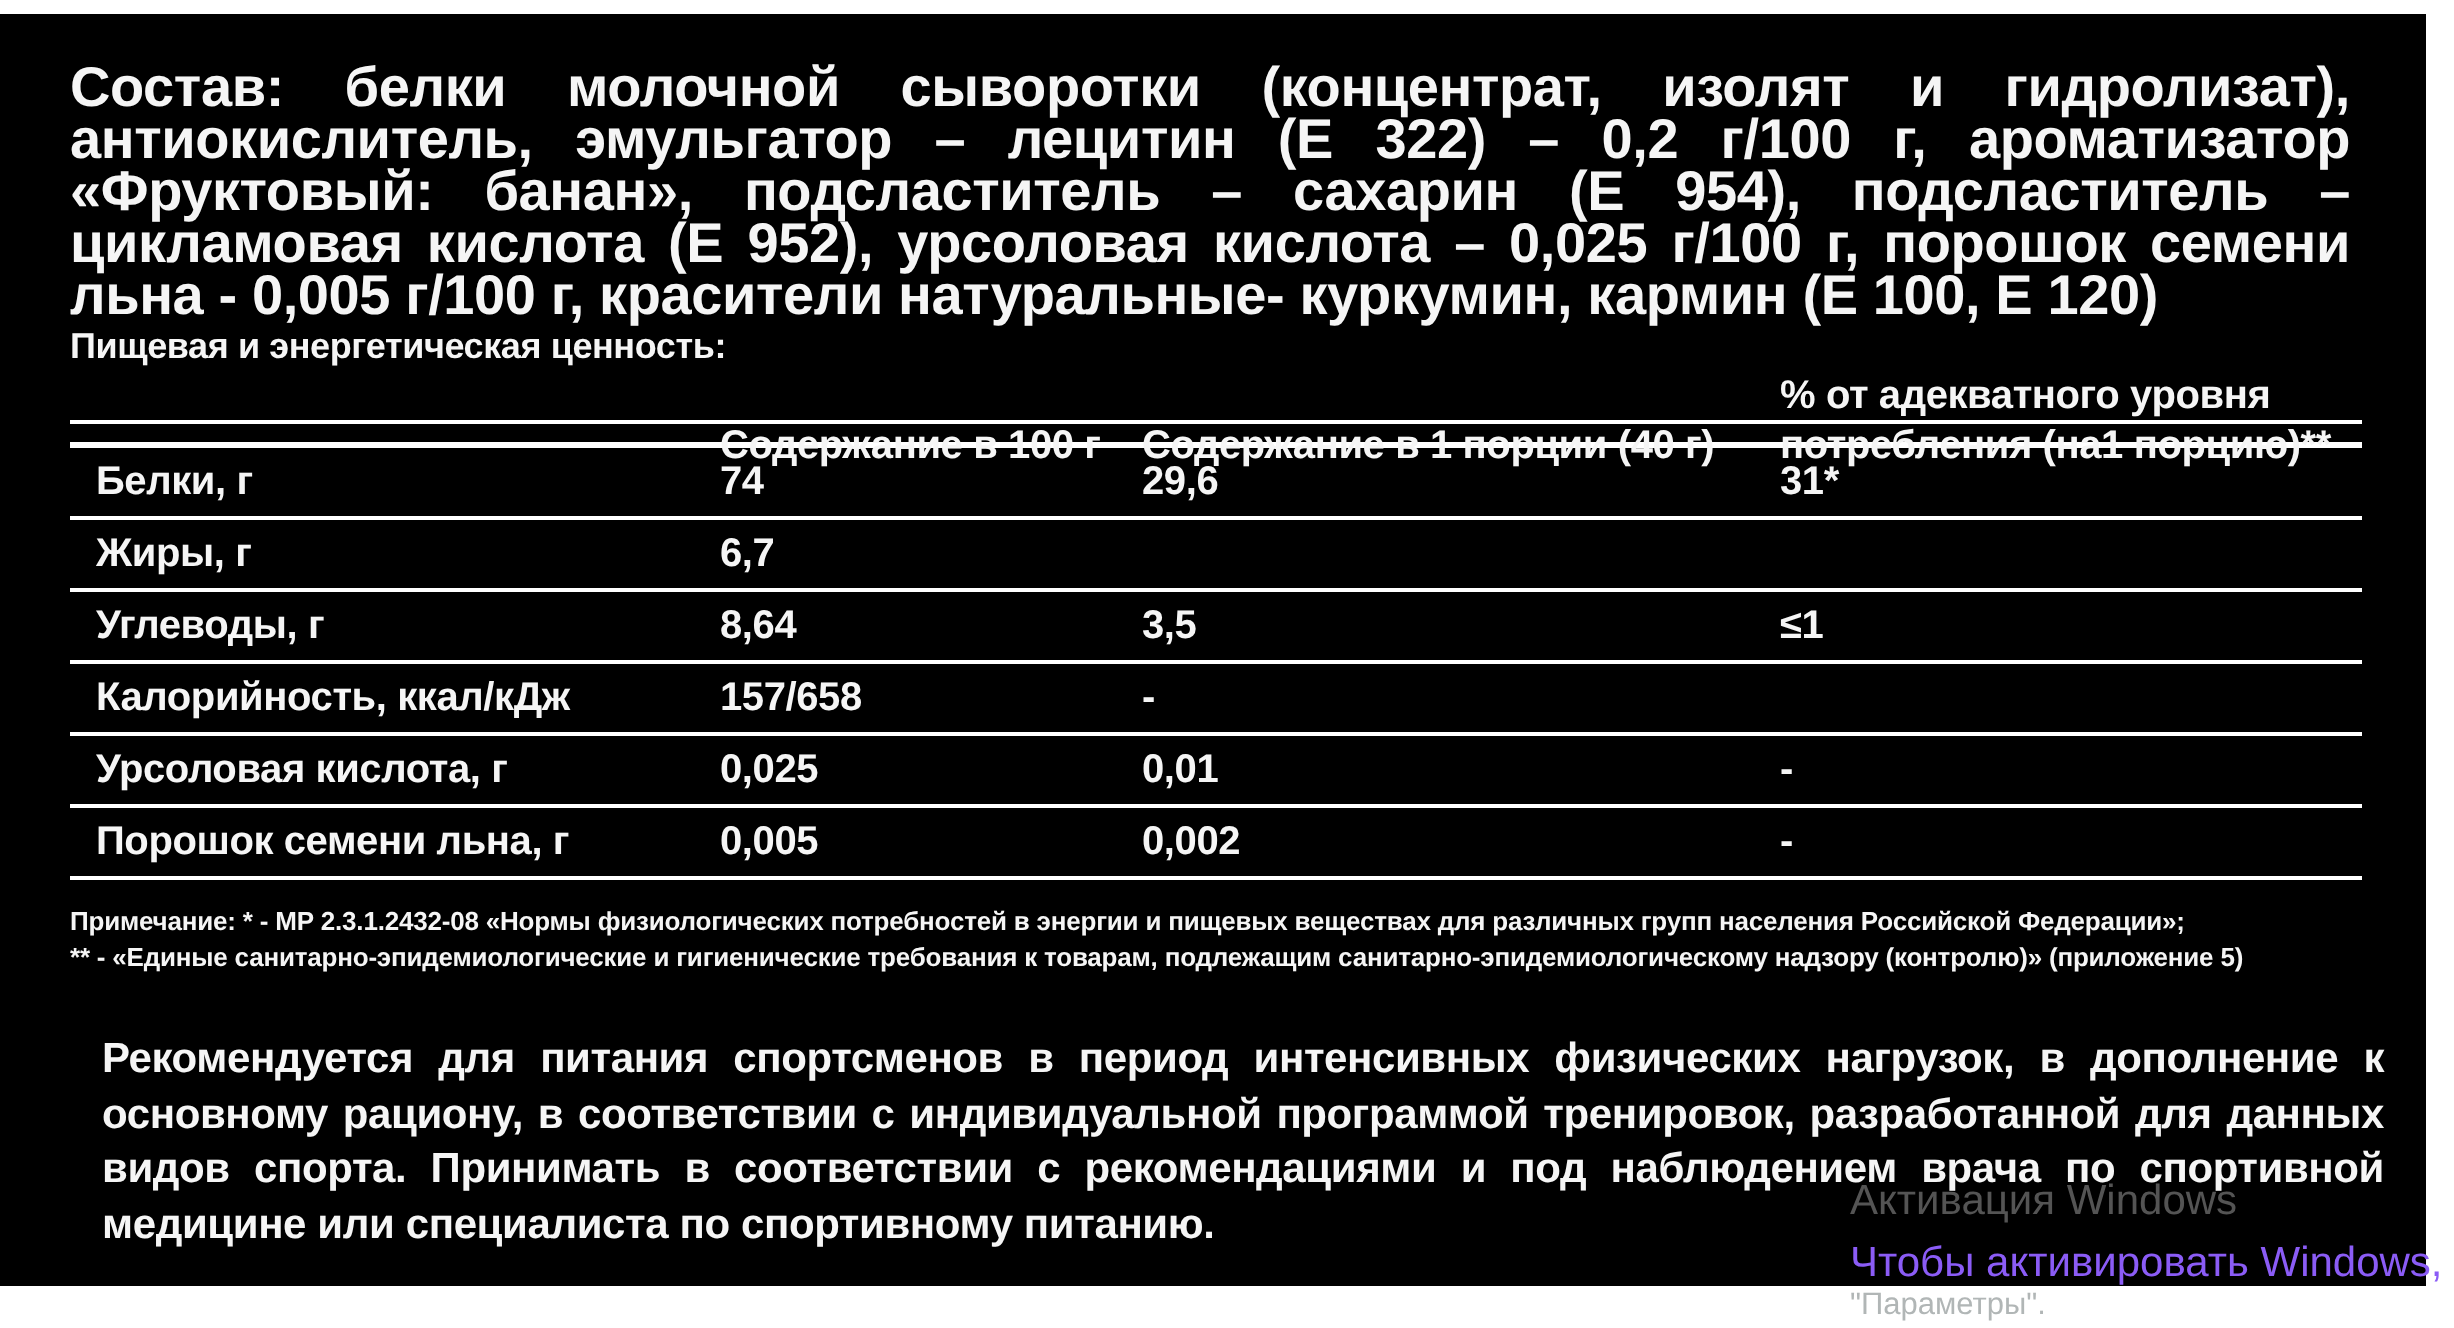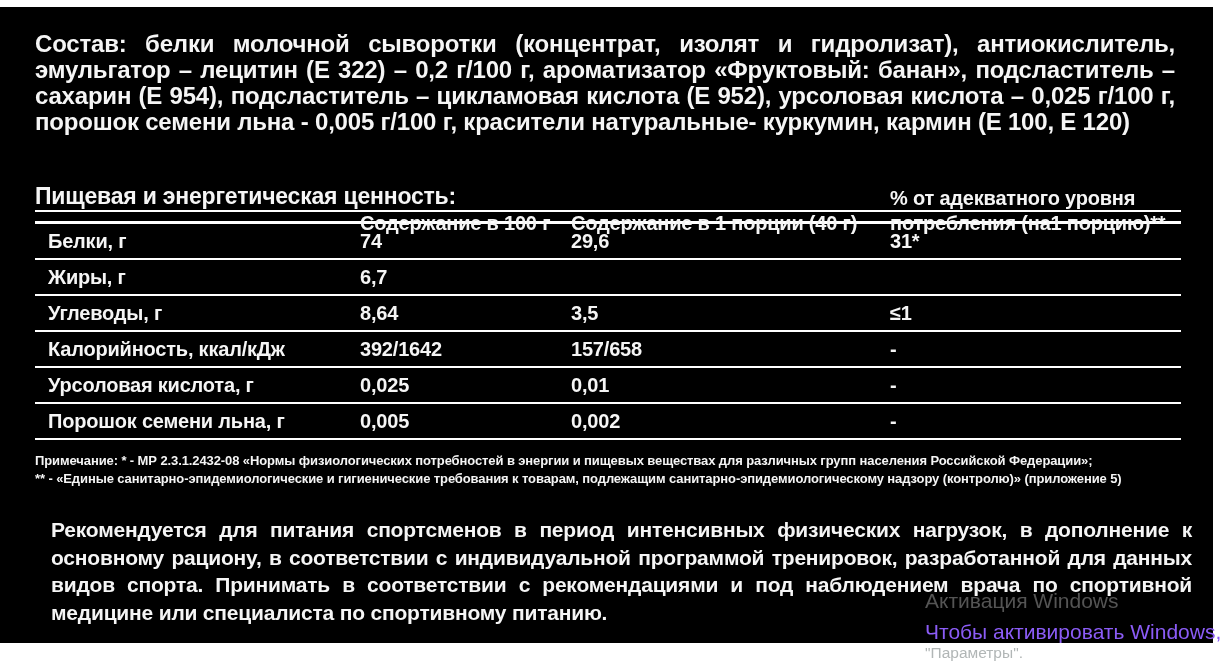--- a/index.html
+++ b/index.html
@@ -15,27 +15,27 @@
     left: 0; top: 7px;
     width: 1213px; height: 636px;
     background: #000000;
   }
   .abs { position: absolute; }
   .white { color: #f5f5f5; }
   .bold { font-weight: 700; }
 
   .comp {
     left: 35px; top: 31px; width: 1140px;
-    font-size: 24px; line-height: 26px;
+    font-size: 28px; line-height: 26px;
     letter-spacing: -0.2px;
     text-align: justify;
   }
   .heading {
-    left: 35px; top: 183px;
-    font-size: 23px; letter-spacing: -0.2px;
+    left: 35px; top: 163px;
+    font-size: 18px; letter-spacing: -0.2px;
   }
 
   .ntable {
     left: 35px; top: 186px; width: 1146px;
     font-size: 20px; letter-spacing: -0.2px;
     color: #f5f5f5; font-weight: 700;
   }
   .t-grid {
     display: grid;
     grid-template-columns: 325px 211px 319px 1fr;
@@ -117,21 +117,20 @@
         <div>6,7</div>
       </div>
       <div class="t-grid t-row">
         <div class="c1">Углеводы, г</div>
         <div>8,64</div>
         <div>3,5</div>
         <div>≤1</div>
       </div>
       <div class="t-grid t-row">
         <div class="c1">Калорийность, ккал/кДж</div>
-        <div>392/1642</div>
         <div>157/658</div>
         <div>-</div>
       </div>
       <div class="t-grid t-row">
         <div class="c1">Урсоловая кислота, г</div>
         <div>0,025</div>
         <div>0,01</div>
         <div>-</div>
       </div>
       <div class="t-grid t-row">

